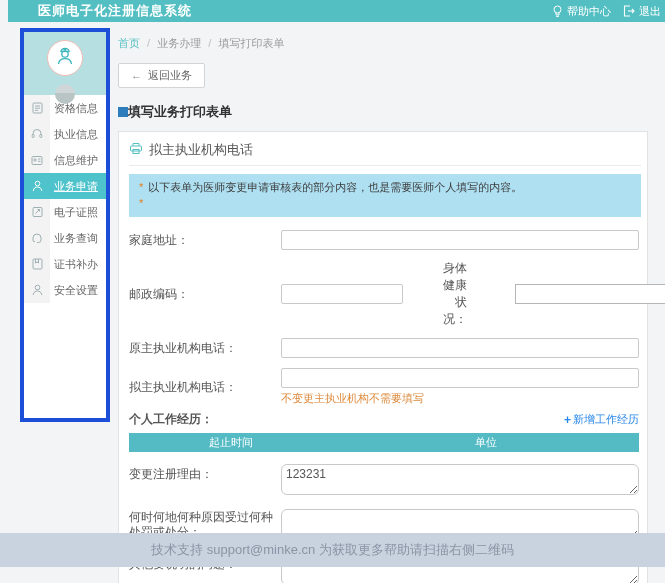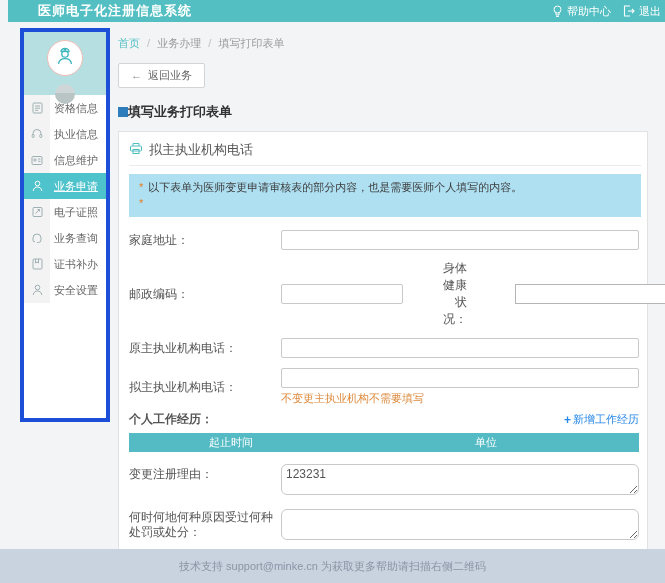--- a/index.html
+++ b/index.html
@@ -133,23 +133,23 @@
 
   .exp-table-head {
     display:flex; height:19px; background:#54bbc4; color:#fff;
     font-size:11px; align-items:center; margin-bottom:12px; margin-right:2px;
   }
   .exp-table-head .c1 { width:40%; text-align:center; }
   .exp-table-head .c2 { width:60%; text-align:center; }
 
   
   .footer {
-    position:absolute; left:0; bottom:0; width:665px; height:34px;
+    position:absolute; left:0; bottom:16px; width:665px; height:34px;
     background:#c9d3e0; display:flex; align-items:center; justify-content:center;
-    font-size:11px; color:#8b94a4;
+    font-size:13px; color:#8b94a4;
   }
 </style>
 </head>
 <body>
 
 <div class="topbar">
   <div class="apptitle">医师电子化注册信息系统</div>
   <div class="right">
     <div class="tb-item">
       <span>

